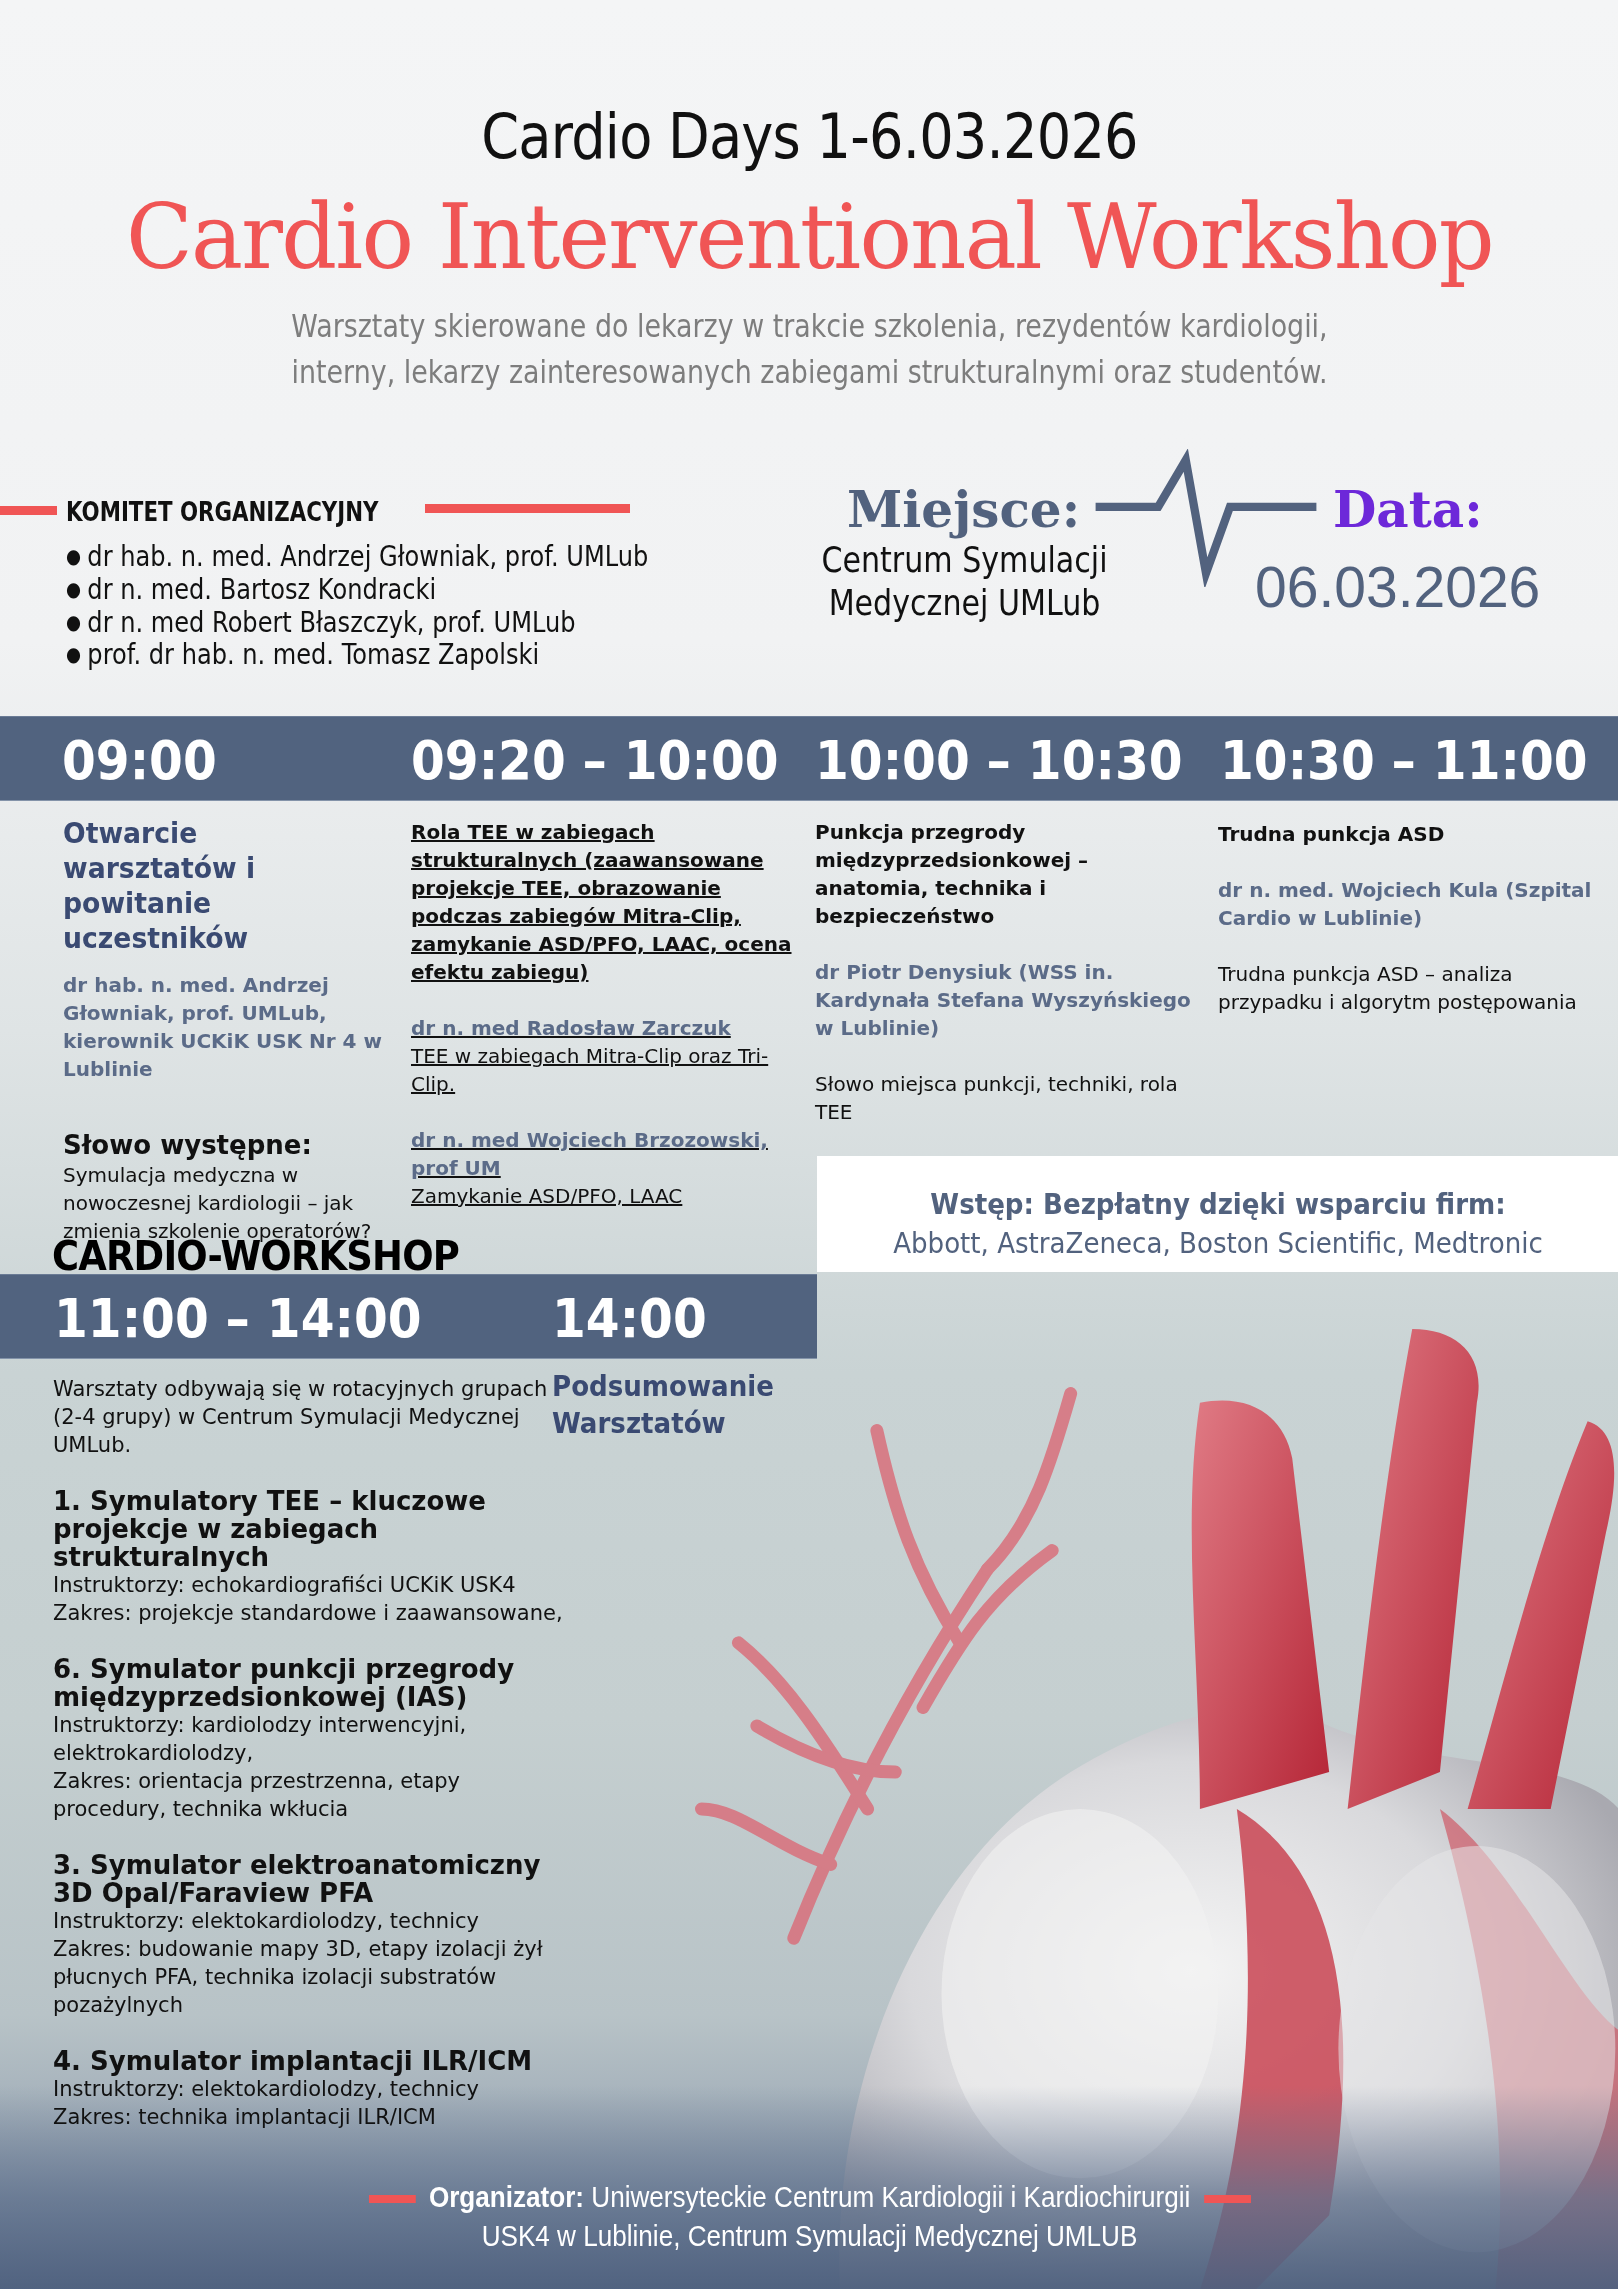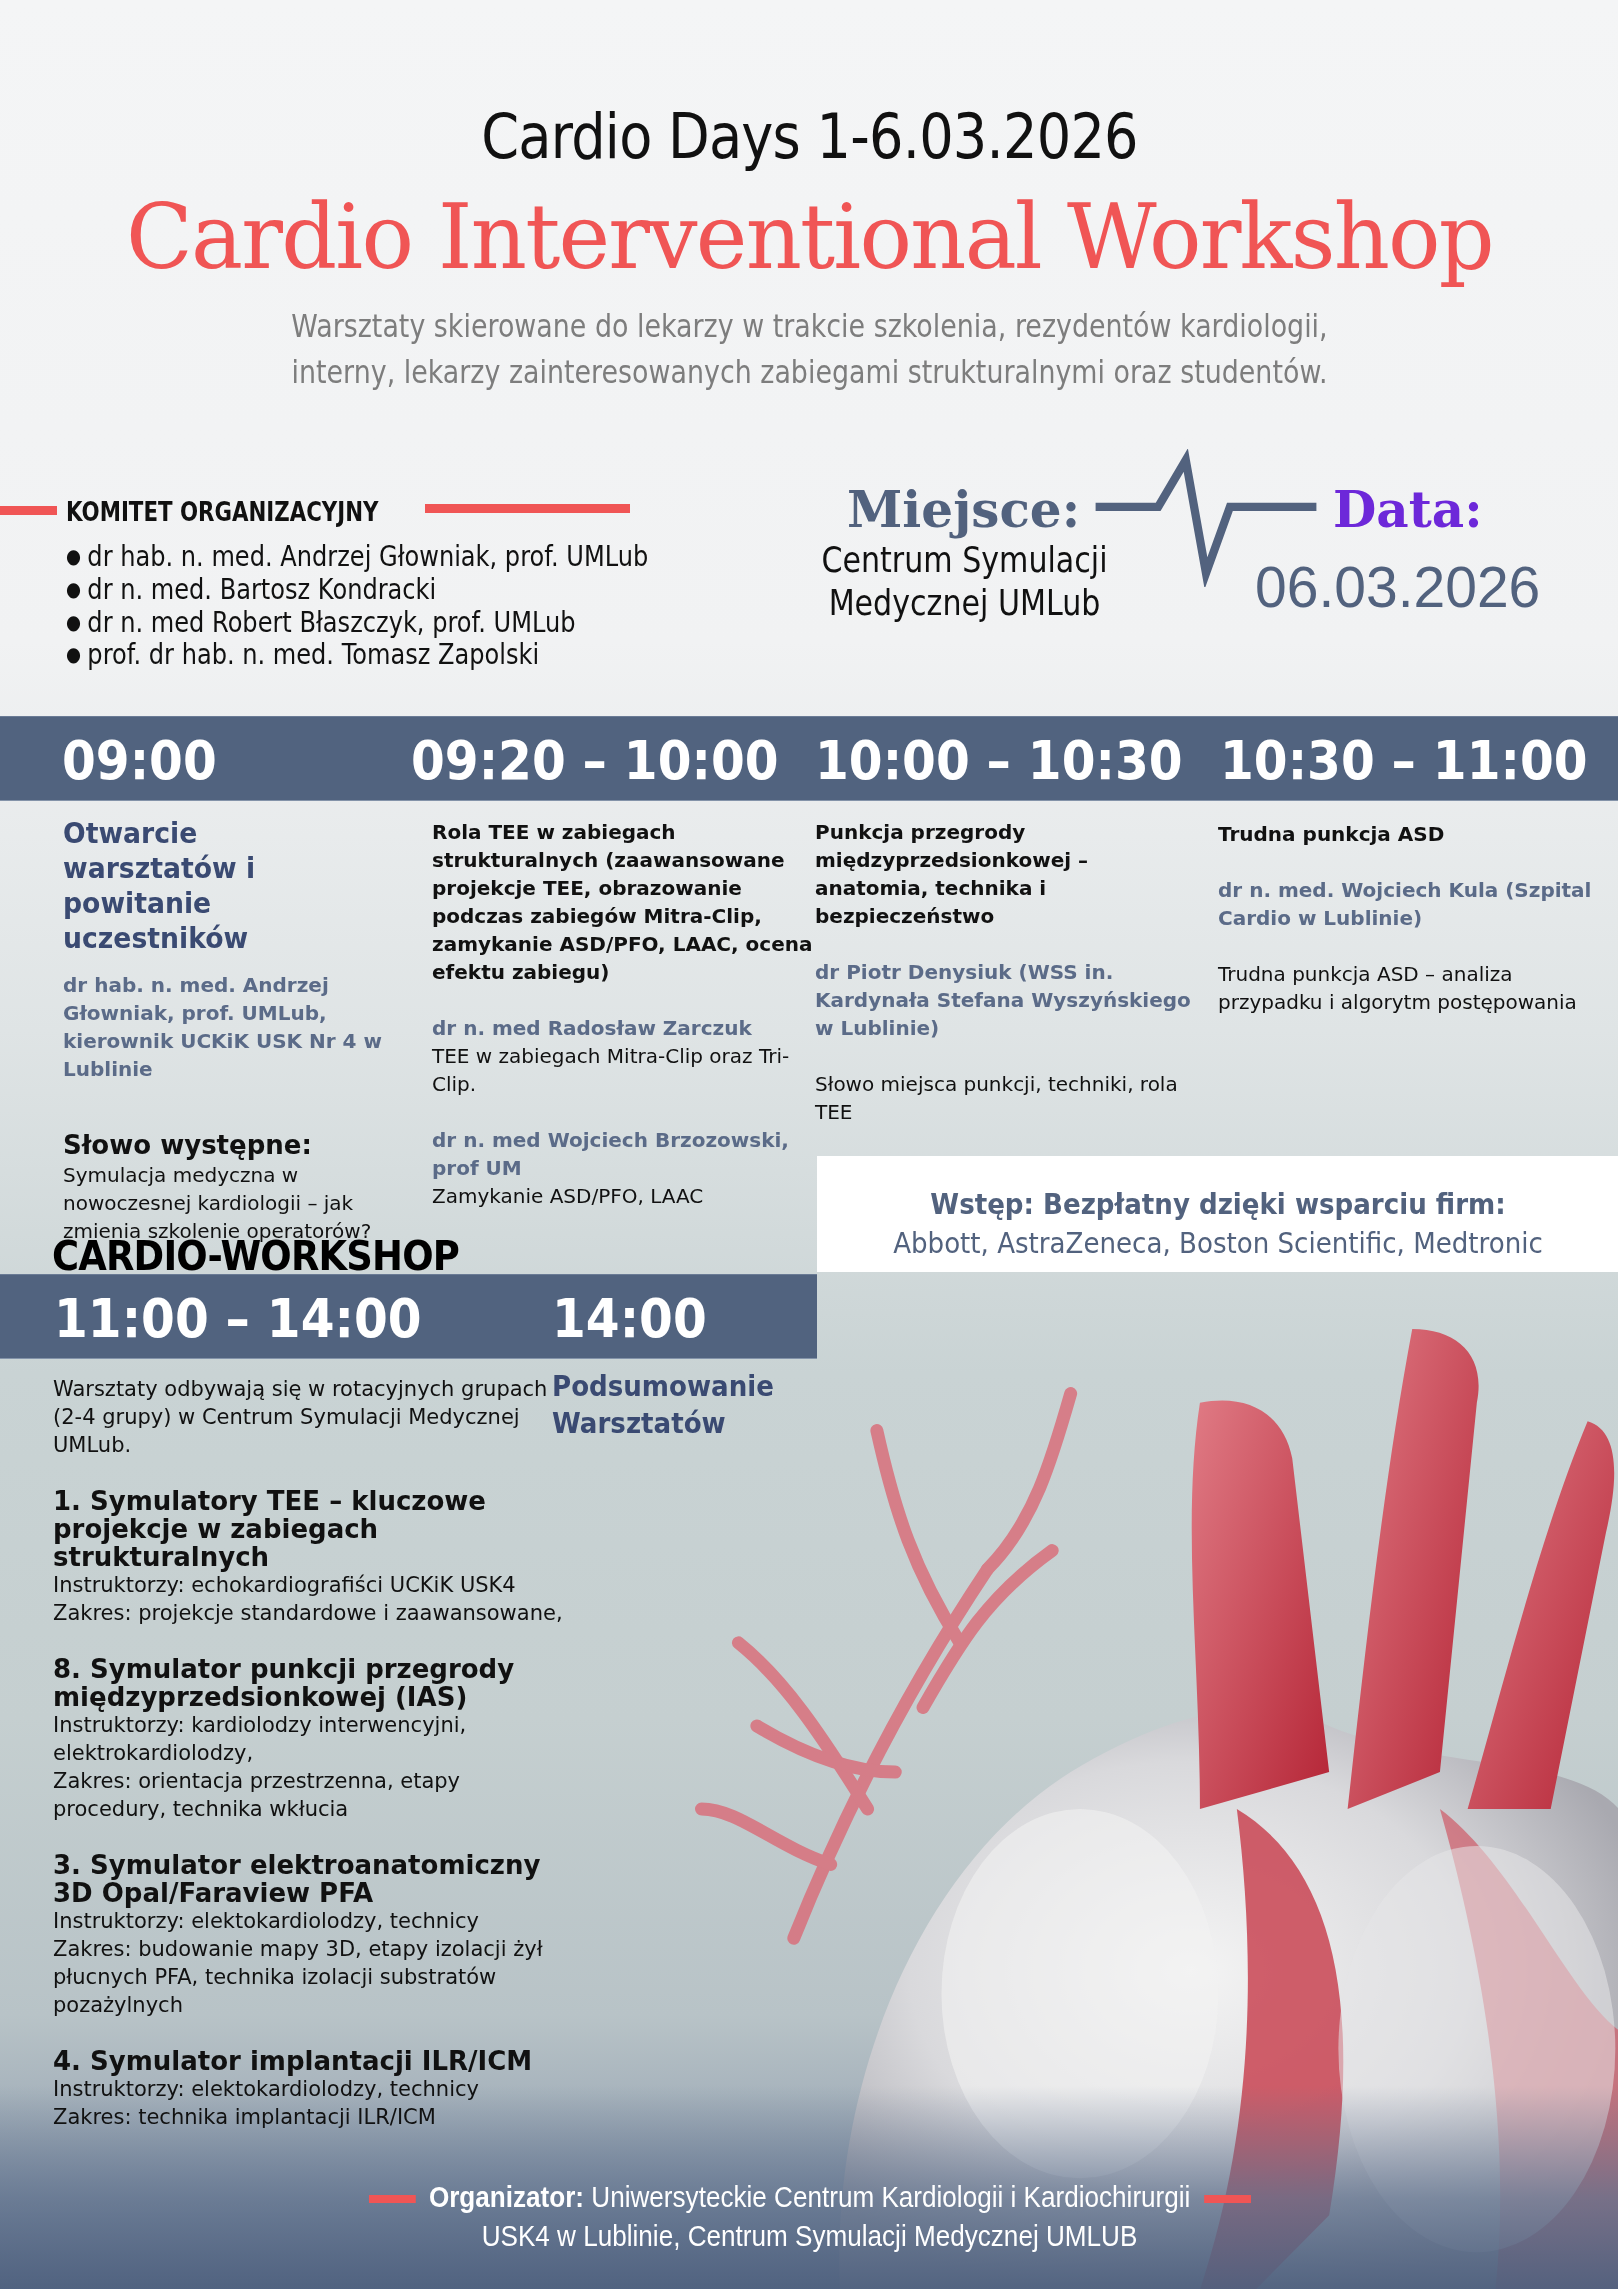--- a/index.html
+++ b/index.html
@@ -146,21 +146,21 @@
 
 <div class="abs col" style="left:63px; top:816px; width:341px;">
   <div class="sess-title-blue">Otwarcie warsztatów i powitanie uczestników</div>
   <div style="height:14.8px"></div>
   <div class="speaker">dr hab. n. med. Andrzej Głowniak, prof. UMLub, kierownik UCKiK USK Nr 4 w Lublinie</div>
   <div style="height:26px"></div>
   <div class="subhead">Słowo występne:</div>
   <div class="sess-text">Symulacja medyczna w nowoczesnej kardiologii – jak zmienia szkolenie operatorów?</div>
 </div>
 
-<div class="abs col" style="left:432px; top:818px; width:388px;">
+<div class="abs col" style="left:411px; top:818px; width:388px;text-decoration:underline;">
   <div class="sess-bold">Rola TEE w zabiegach strukturalnych (zaawansowane projekcje TEE, obrazowanie podczas zabiegów Mitra-Clip, zamykanie ASD/PFO, LAAC, ocena efektu zabiegu)</div>
   <div class="gap"></div>
   <div class="speaker">dr n. med Radosław Zarczuk</div>
   <div class="sess-text">TEE w zabiegach Mitra-Clip oraz Tri-Clip.</div>
   <div class="gap"></div>
   <div class="speaker">dr n. med Wojciech Brzozowski, prof UM</div>
   <div class="sess-text">Zamykanie ASD/PFO, LAAC</div>
 </div>
 
 <div class="abs col" style="left:815px; top:818px; width:388px;">
@@ -189,21 +189,21 @@
 <div class="abs time" style="left:54px; top:1287px;">11:00 – 14:00</div>
 <div class="abs time" style="left:552px; top:1287px;">14:00</div>
 
 <div class="abs col workshop-body">
   <div class="wk-text">Warsztaty odbywają się w rotacyjnych grupach (2-4 grupy) w Centrum Symulacji Medycznej UMLub.</div>
   <div class="gap"></div>
   <div class="wk-bold">1. Symulatory TEE – kluczowe projekcje w zabiegach strukturalnych</div>
   <div class="wk-text">Instruktorzy: echokardiografiści UCKiK USK4</div>
   <div class="wk-text">Zakres: projekcje standardowe i zaawansowane,</div>
   <div class="gap"></div>
-  <div class="wk-bold">8. Symulator punkcji przegrody międzyprzedsionkowej (IAS)</div>
+  <div class="wk-bold">6. Symulator punkcji przegrody międzyprzedsionkowej (IAS)</div>
   <div class="wk-text">Instruktorzy: kardiolodzy interwencyjni, elektrokardiolodzy,</div>
   <div class="wk-text">Zakres: orientacja przestrzenna, etapy procedury, technika wkłucia</div>
   <div class="gap"></div>
   <div class="wk-bold">3. Symulator elektroanatomiczny 3D Opal/Faraview PFA</div>
   <div class="wk-text">Instruktorzy: elektokardiolodzy, technicy</div>
   <div class="wk-text">Zakres: budowanie mapy 3D, etapy izolacji żył płucnych PFA, technika izolacji substratów pozażylnych</div>
   <div class="gap"></div>
   <div class="wk-bold">4. Symulator implantacji ILR/ICM</div>
   <div class="wk-text">Instruktorzy: elektokardiolodzy, technicy</div>
   <div class="wk-text">Zakres: technika implantacji ILR/ICM</div>

